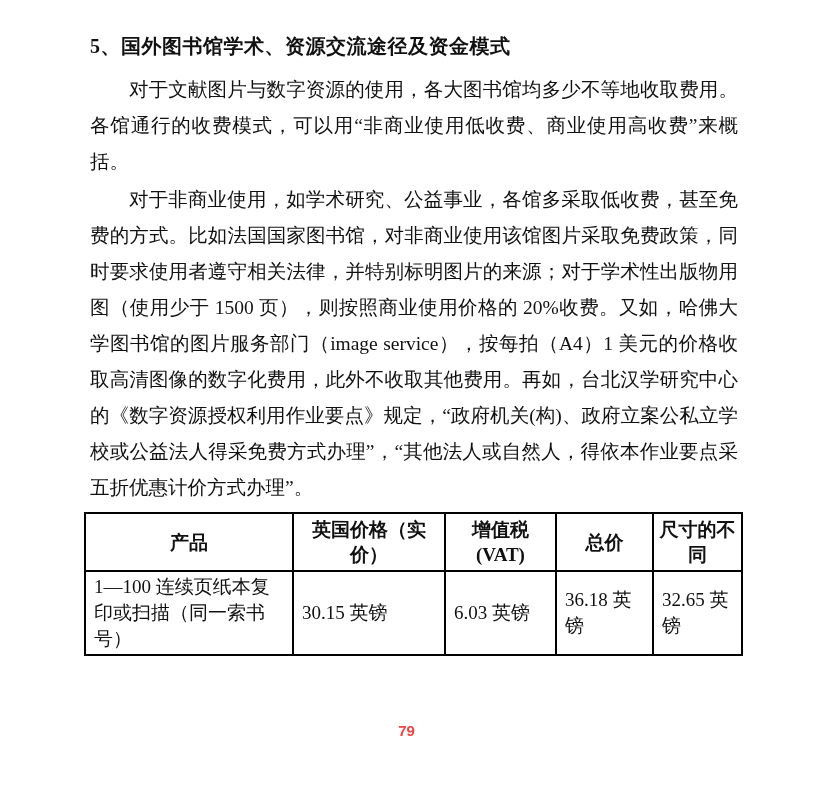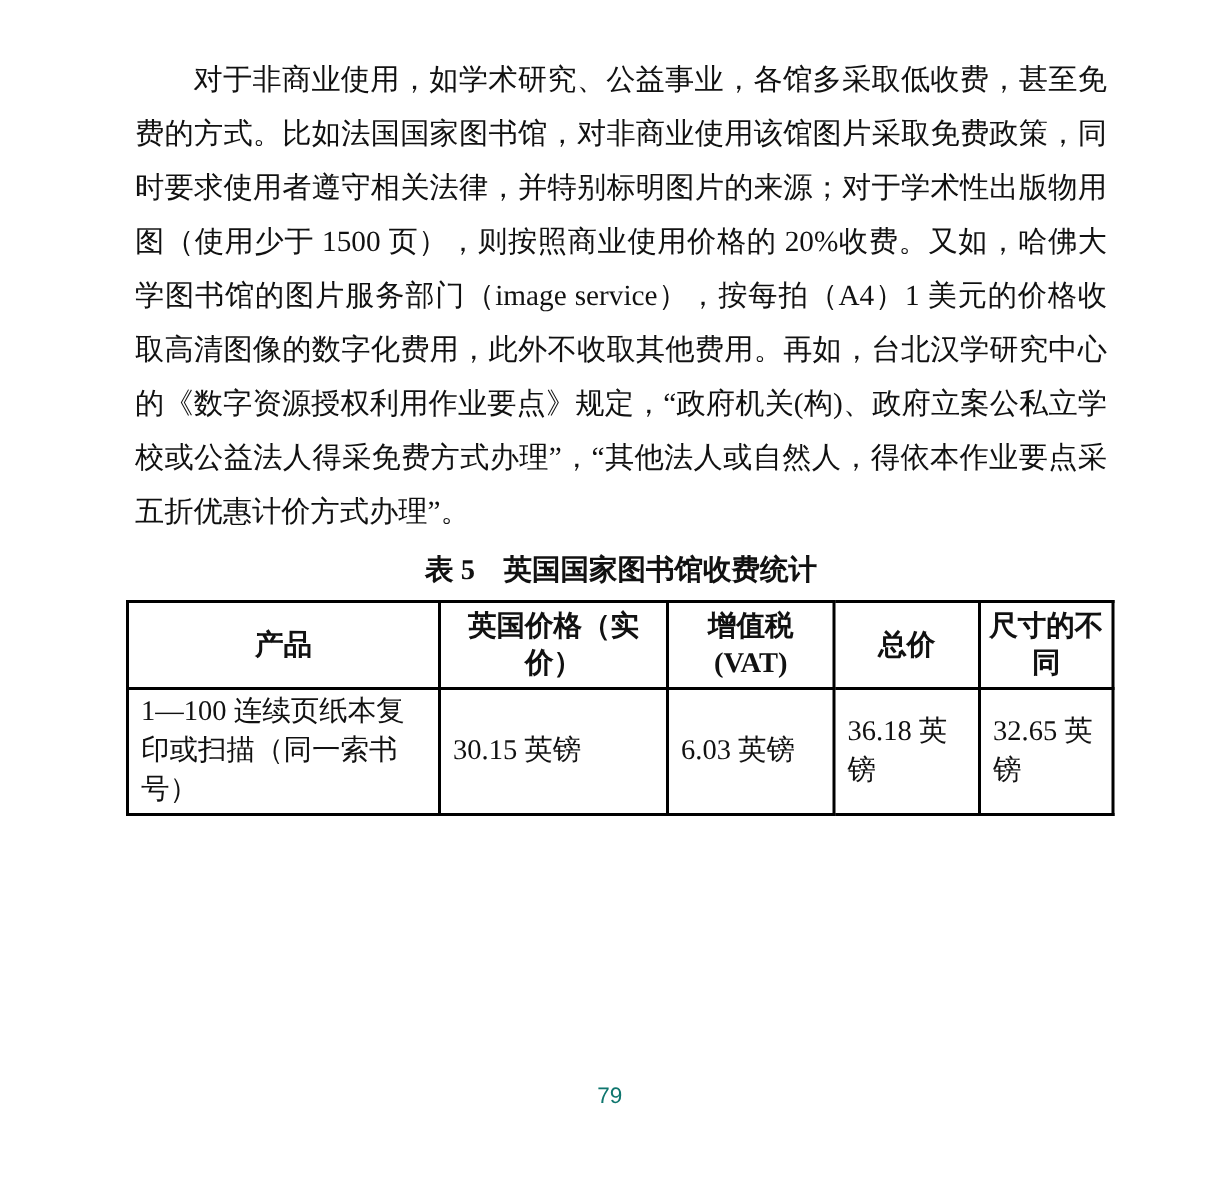--- a/index.html
+++ b/index.html
@@ -76,35 +76,37 @@
   table.pricing tr.row-1 td { height: 48px; }
   td.col-product { text-align: justify; word-break: break-all; }
   .page-number {
     position: absolute;
     left: 0;
     right: 0;
     top: 722px;
     text-align: center;
     font-family: "Liberation Sans", "DejaVu Sans", sans-serif;
     font-size: 15px;
-    color: #0f766e;
+    color: #ef4444;
+    font-weight: bold;
   }
 </style>
 </head>
 <body>
 
 <div class="content">
 
+  <h1 class="heading">5、国外图书馆学术、资源交流途径及资金模式</h1>
 
 
+  <p class="para first">对于文献图片与数字资源的使用，各大图书馆均多少不等地收取费用。各馆通行的收费模式，可以用“非商业使用低收费、商业使用高收费”来概括。</p>
 
   <p class="para">对于非商业使用，如学术研究、公益事业，各馆多采取低收费，甚至免费的方式。比如法国国家图书馆，对非商业使用该馆图片采取免费政策，同时要求使用者遵守相关法律，并特别标明图片的来源；对于学术性出版物用图（使用少于 1500 页），则按照商业使用价格的 20%收费。又如，哈佛大学图书馆的图片服务部门（image service），按每拍（A4）1 美元的价格收取高清图像的数字化费用，此外不收取其他费用。再如，台北汉学研究中心的《数字资源授权利用作业要点》规定，“政府机关(构)、政府立案公私立学校或公益法人得采免费方式办理”，“其他法人或自然人，得依本作业要点采五折优惠计价方式办理”。</p>
 
 
-  <p class="table-caption">表 5　英国国家图书馆收费统计</p>
 
   <table class="pricing">
     <colgroup>
       <col style="width:208px">
       <col style="width:152px">
       <col style="width:111px">
       <col style="width:97px">
       <col style="width:89px">
     </colgroup>
     <thead>

